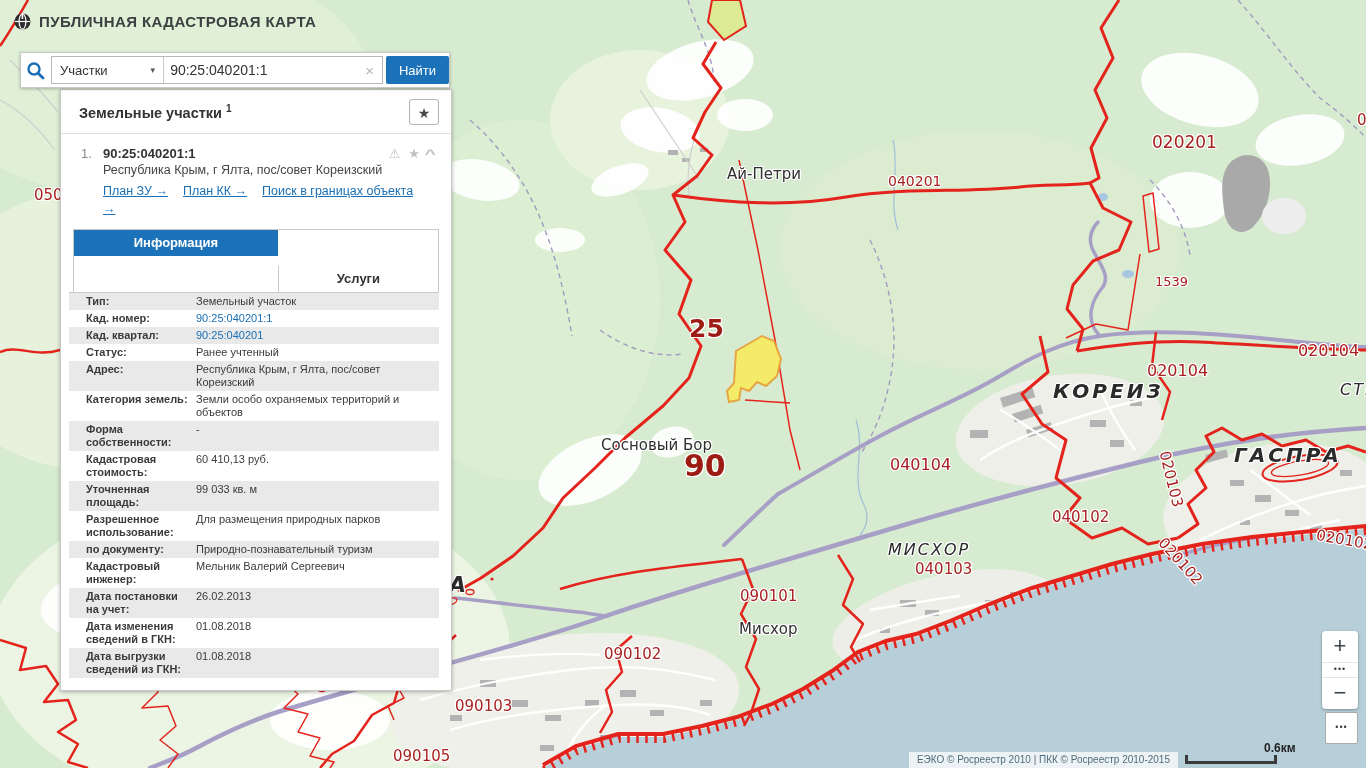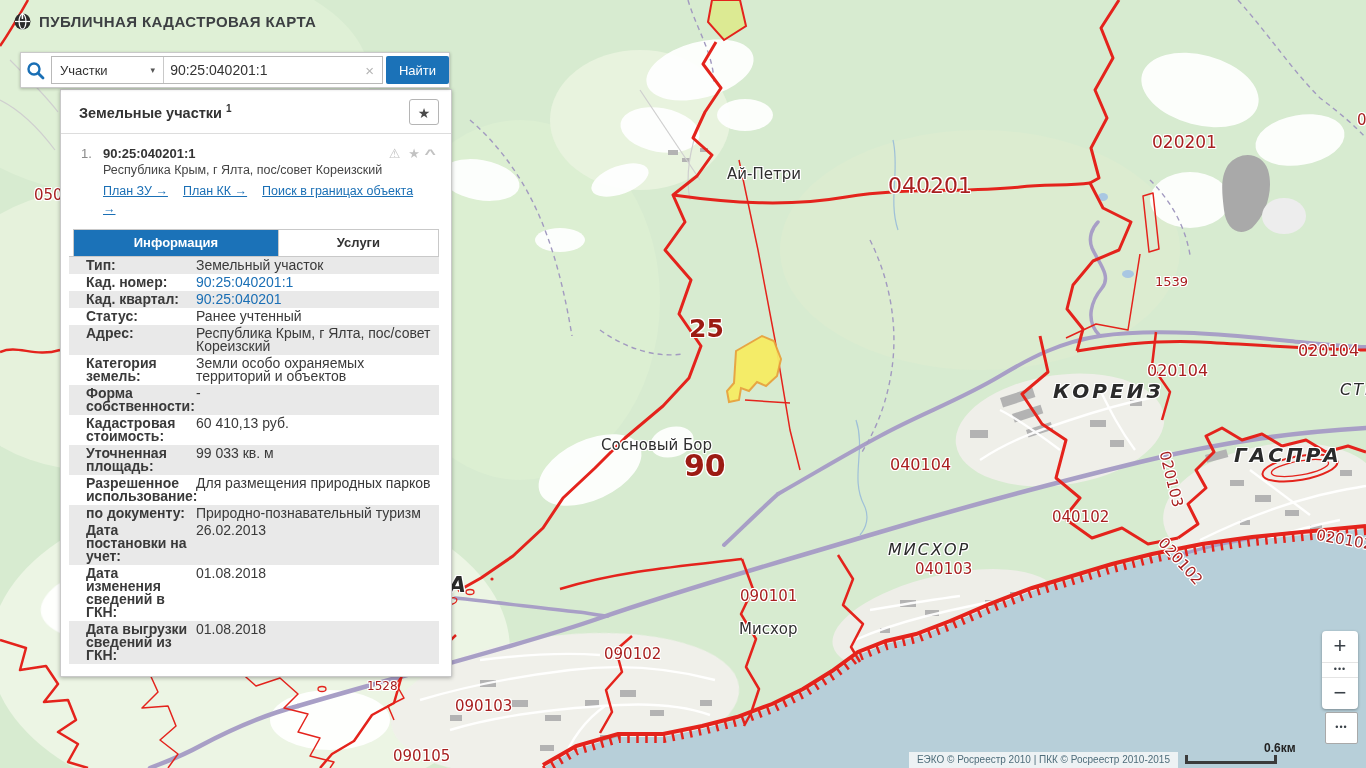--- a/index.html
+++ b/index.html
@@ -54,24 +54,24 @@
   .item-num{font-size:13px;font-weight:bold;color:#333;flex:1;}
   .item-icons{color:#c2c2c2;font-size:13px;letter-spacing:2px;white-space:nowrap;}
   .item-icons .chev{display:inline-block;transform:scaleX(1.5);font-weight:bold;}
   .item-addr{font-size:12.5px;color:#444;margin:2px 0 4px 22px;}
   .item-links{margin:0 0 2px 22px;}
   .item-link{font-size:12.5px;color:#1a6fb5;text-decoration:underline;margin-right:15px;cursor:pointer;}
 
   #tabs{display:flex;margin:4px 12px 0 12px;border:1px solid #c9c9c9;border-bottom:none;}
   .tab{height:26px;line-height:26px;text-align:center;font-size:13px;font-weight:bold;cursor:pointer;}
   .tab.active{background:#1b72b8;color:#fff;flex:0 0 56%;}
-  .tab.inactive{background:#fff;color:#333;flex:1;border-left:1px solid #c9c9c9;}
+  .tab.inactive{background:#fff;color:#333;flex:1;border-left:1px solid #c9c9c9;margin-top:36px;}
 
   #info-table{margin:0 12px 12px 8px;border-top:1px solid #c9c9c9;}
-  .info-row{display:flex;padding:2px 0;font-size:14px;line-height:13px;color:#3a3a3a;}
+  .info-row{display:flex;padding:2px 0;font-size:11px;line-height:13px;color:#3a3a3a;}
   .info-row.gray{background:#e9e9e9;}
   .info-label{width:127px;padding:0 4px 0 17px;font-weight:bold;box-sizing:border-box;flex:none;}
   .info-value{flex:1;padding-right:4px;}
   .info-value.link{color:#1a6fb5;}
 
   
   #zoomctrl{position:absolute;left:1322px;top:631px;width:36px;background:#fff;border-radius:4px;
             box-shadow:0 1px 3px rgba(0,0,0,.35);z-index:8;overflow:hidden;}
   #zoom-in,#zoom-out{height:31px;text-align:center;font-size:22px;line-height:30px;color:#3a4148;cursor:pointer;}
   #zoom-dots{height:14px;text-align:center;font-size:9px;line-height:13px;letter-spacing:1px;color:#3a4148;
@@ -247,21 +247,21 @@
 
   <path d="M543,765 L576,746 L618,734 L663,734 L702,726 L737,717 L772,704 L803,689 L832,671 L858,652 L886,641 L916,634 L950,621 L992,603 L1032,588 L1072,576 L1112,564 L1152,554 L1202,544 L1252,537 L1302,532 L1366,526" stroke="#e4231c" stroke-width="4" fill="none"></path>
   <path d="M543,765 L576,746 L618,734 L663,734 L702,726 L737,717 L772,704 L803,689 L832,671 L858,652 L886,641 L916,634 L950,621 L992,603 L1032,588 L1072,576 L1112,564 L1152,554 L1202,544 L1252,537 L1302,532 L1366,526" transform="translate(1,5)" stroke="#e4231c" stroke-width="8" stroke-dasharray="2.5,6.5" fill="none"></path>
 
   <polygon points="712,0 740,0 746,26 724,40 708,22" fill="#dcea93" stroke="#e4231c" stroke-width="2"></polygon>
 
   <path d="M736,351 L762,336 L774,341 L781,359 L777,376 L766,386 L757,382 L749,391 L741,388 L739,400 L729,402 L727,391 L734,383 Z" fill="#f6ec63" stroke="#e8a33d" stroke-width="2" opacity="0.95"></path>
 </svg>
 
 <div id="map-labels">
-    <span class="ml quarter" style="left: 888px; top: 173px; font-size: 22px;">040201</span>
+    <span class="ml quarter" style="left: 888px; top: 173px; font-size: 14px;">040201</span>
     <span class="ml quarter" style="left: 1152px; top: 132px; font-size: 17px;">020201</span>
     <span class="ml quarter" style="left: 1155px; top: 274px; font-size: 13px;">1539</span>
     <span class="ml quarter" style="left: 1147px; top: 361px; font-size: 16px;">020104</span>
     <span class="ml quarter" style="left: 1298px; top: 341px; font-size: 16px;">020104</span>
     <span class="ml quarter" style="left: 1173px; top: 449px; font-size: 15px; transform: rotate(76deg); transform-origin: left top;">020103</span>
     <span class="ml quarter" style="left: 890px; top: 455px; font-size: 16px;">040104</span>
     <span class="ml quarter" style="left: 1052px; top: 508px; font-size: 15px;">040102</span>
     <span class="ml quarter" style="left: 915px; top: 560px; font-size: 15px;">040103</span>
     <span class="ml quarter" style="left: 1168px; top: 534px; font-size: 15px; transform: rotate(48deg); transform-origin: left top;">020102</span>
     <span class="ml quarter" style="left: 1318px; top: 526px; font-size: 15px; transform: rotate(10deg); transform-origin: left top;">020102</span>
@@ -380,20 +380,24 @@
         <div class="info-value">99 033 кв. м</div>
       </div>
       <div class="info-row">
         <div class="info-label">Разрешенное использование:</div>
         <div class="info-value">Для размещения природных парков</div>
       </div>
       <div class="info-row gray">
         <div class="info-label">по документу:</div>
         <div class="info-value">Природно-познавательный туризм</div>
       </div>
+      <div class="info-row">
+        <div class="info-label">Кадастровый инженер:</div>
+        <div class="info-value">Мельник Валерий Сергеевич</div>
+      </div>
       <div class="info-row gray">
         <div class="info-label">Дата постановки на учет:</div>
         <div class="info-value">26.02.2013</div>
       </div>
       <div class="info-row">
         <div class="info-label">Дата изменения сведений в ГКН:</div>
         <div class="info-value">01.08.2018</div>
       </div>
       <div class="info-row gray">
         <div class="info-label">Дата выгрузки сведений из ГКН:</div>

